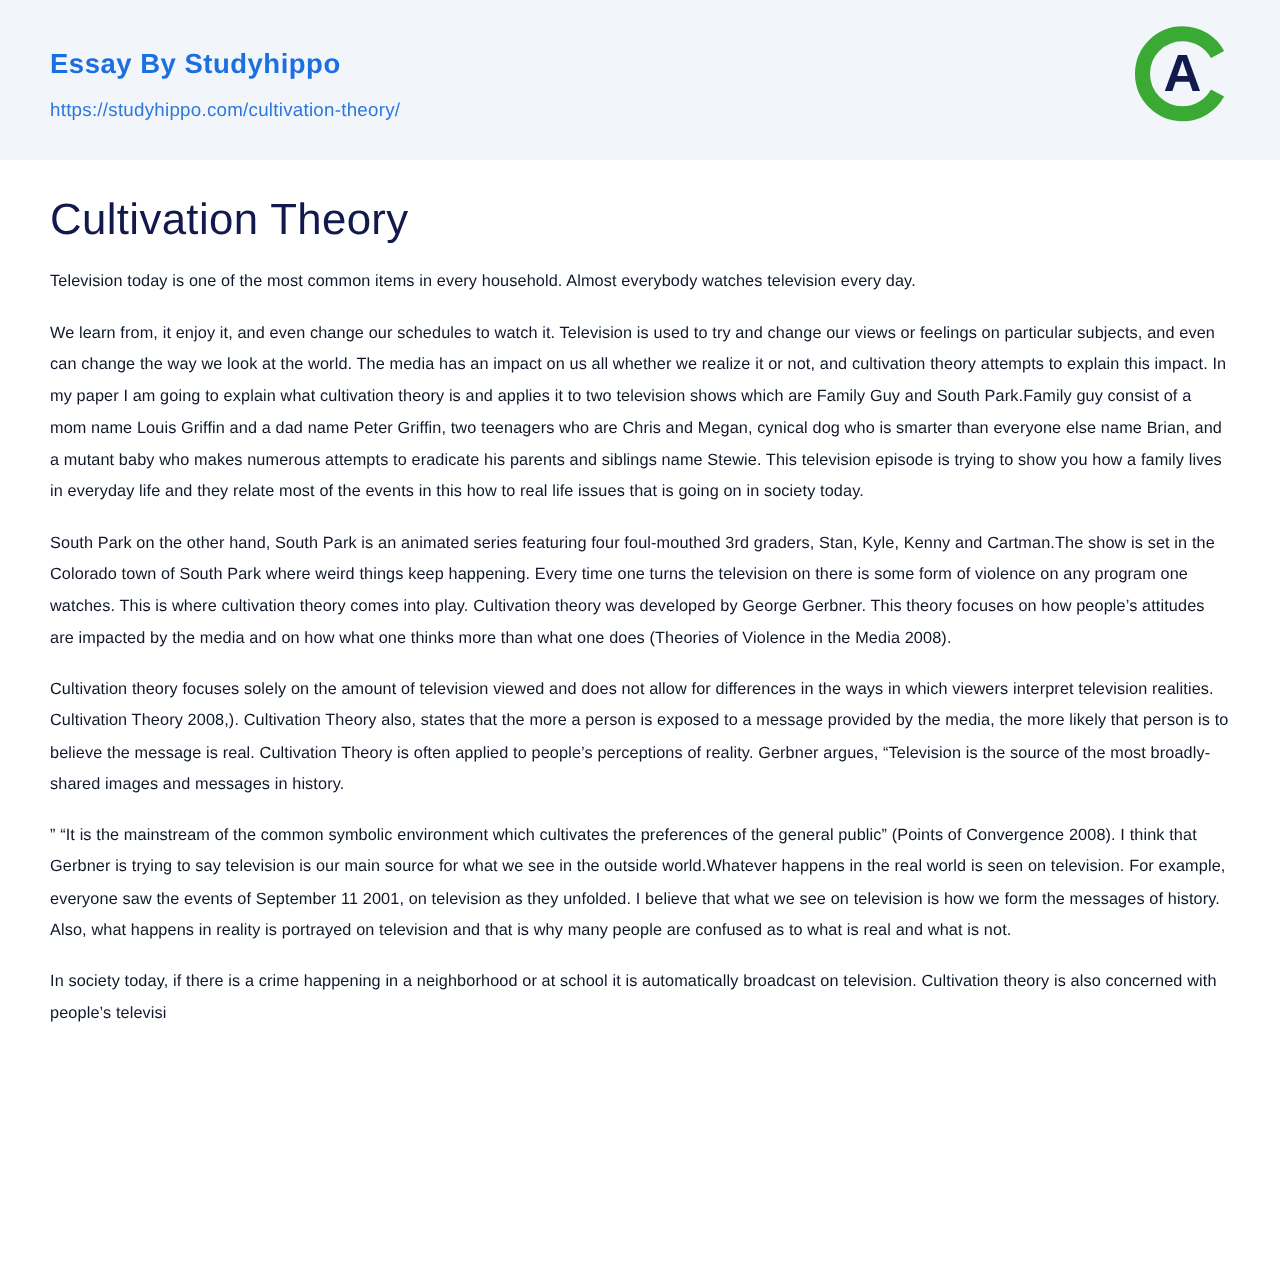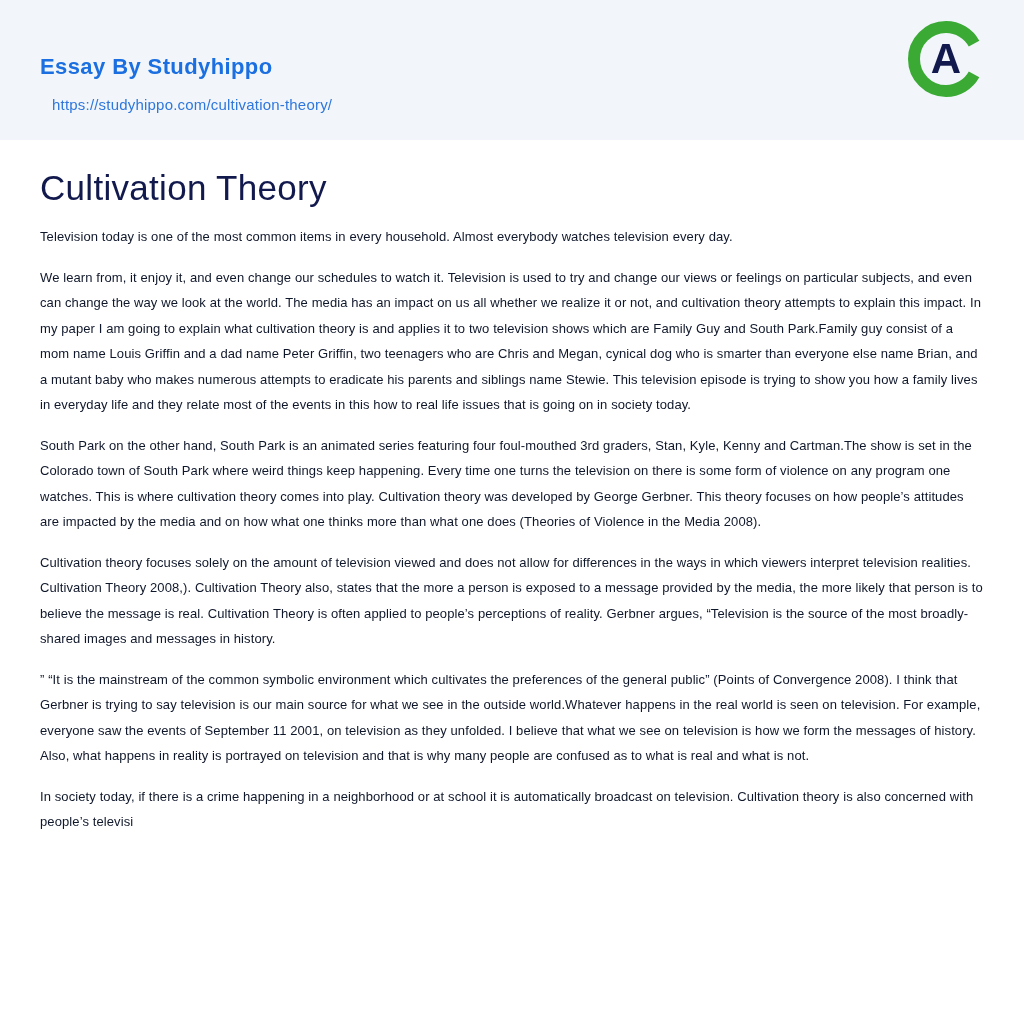--- a/index.html
+++ b/index.html
@@ -19,28 +19,27 @@
     background: #f2f6fa;
     padding: 38px 40px 26px 40px;
     position: relative;
     min-height: 128px;
   }
   .site-title {
     color: #1b6fe0;
     font-size: 22px;
     font-weight: 700;
     letter-spacing: 0.4px;
-    margin: 16px 0 16px 0;
+    margin: 0 0 16px 0;
   }
   .source-url {
     color: #2e77dd;
     font-size: 15px;
     text-decoration: none;
     letter-spacing: 0.2px;
-    margin-left: 12px;
   }
   .logo {
     position: absolute;
     top: 19px;
     right: 38px;
     width: 80px;
     height: 80px;
   }
   .essay-content {
     padding: 16px 40px 0 40px;

